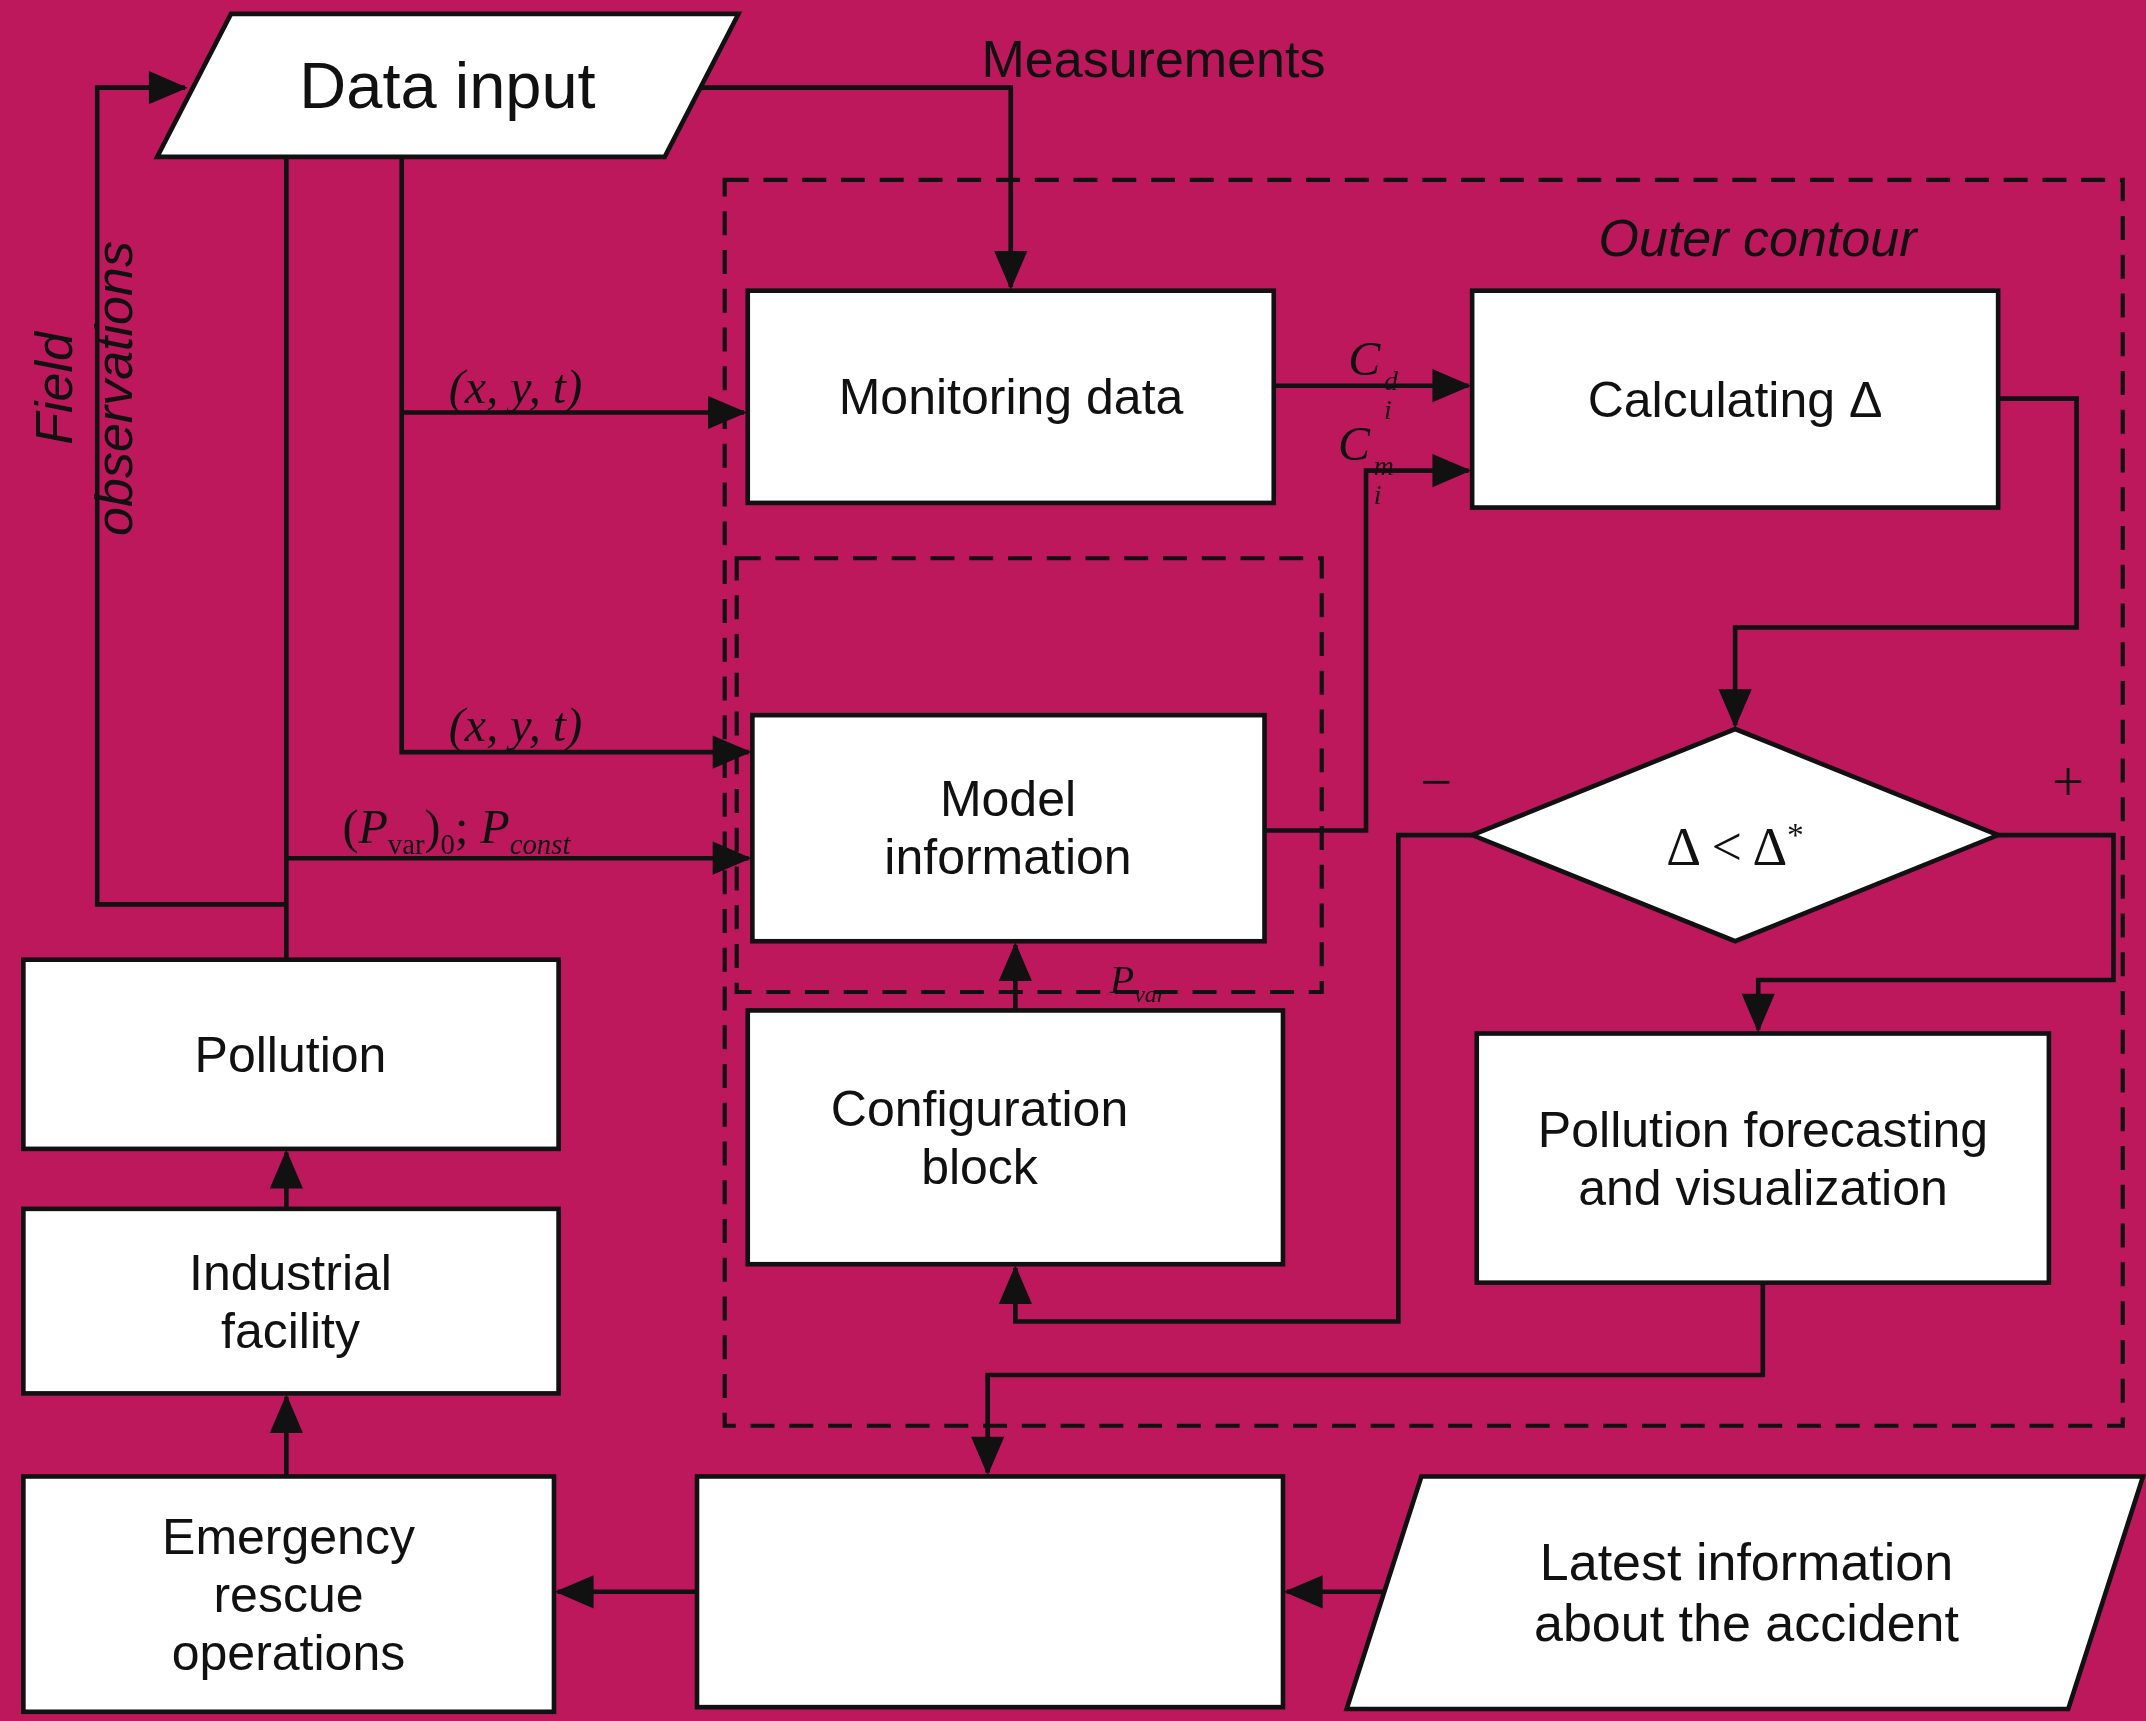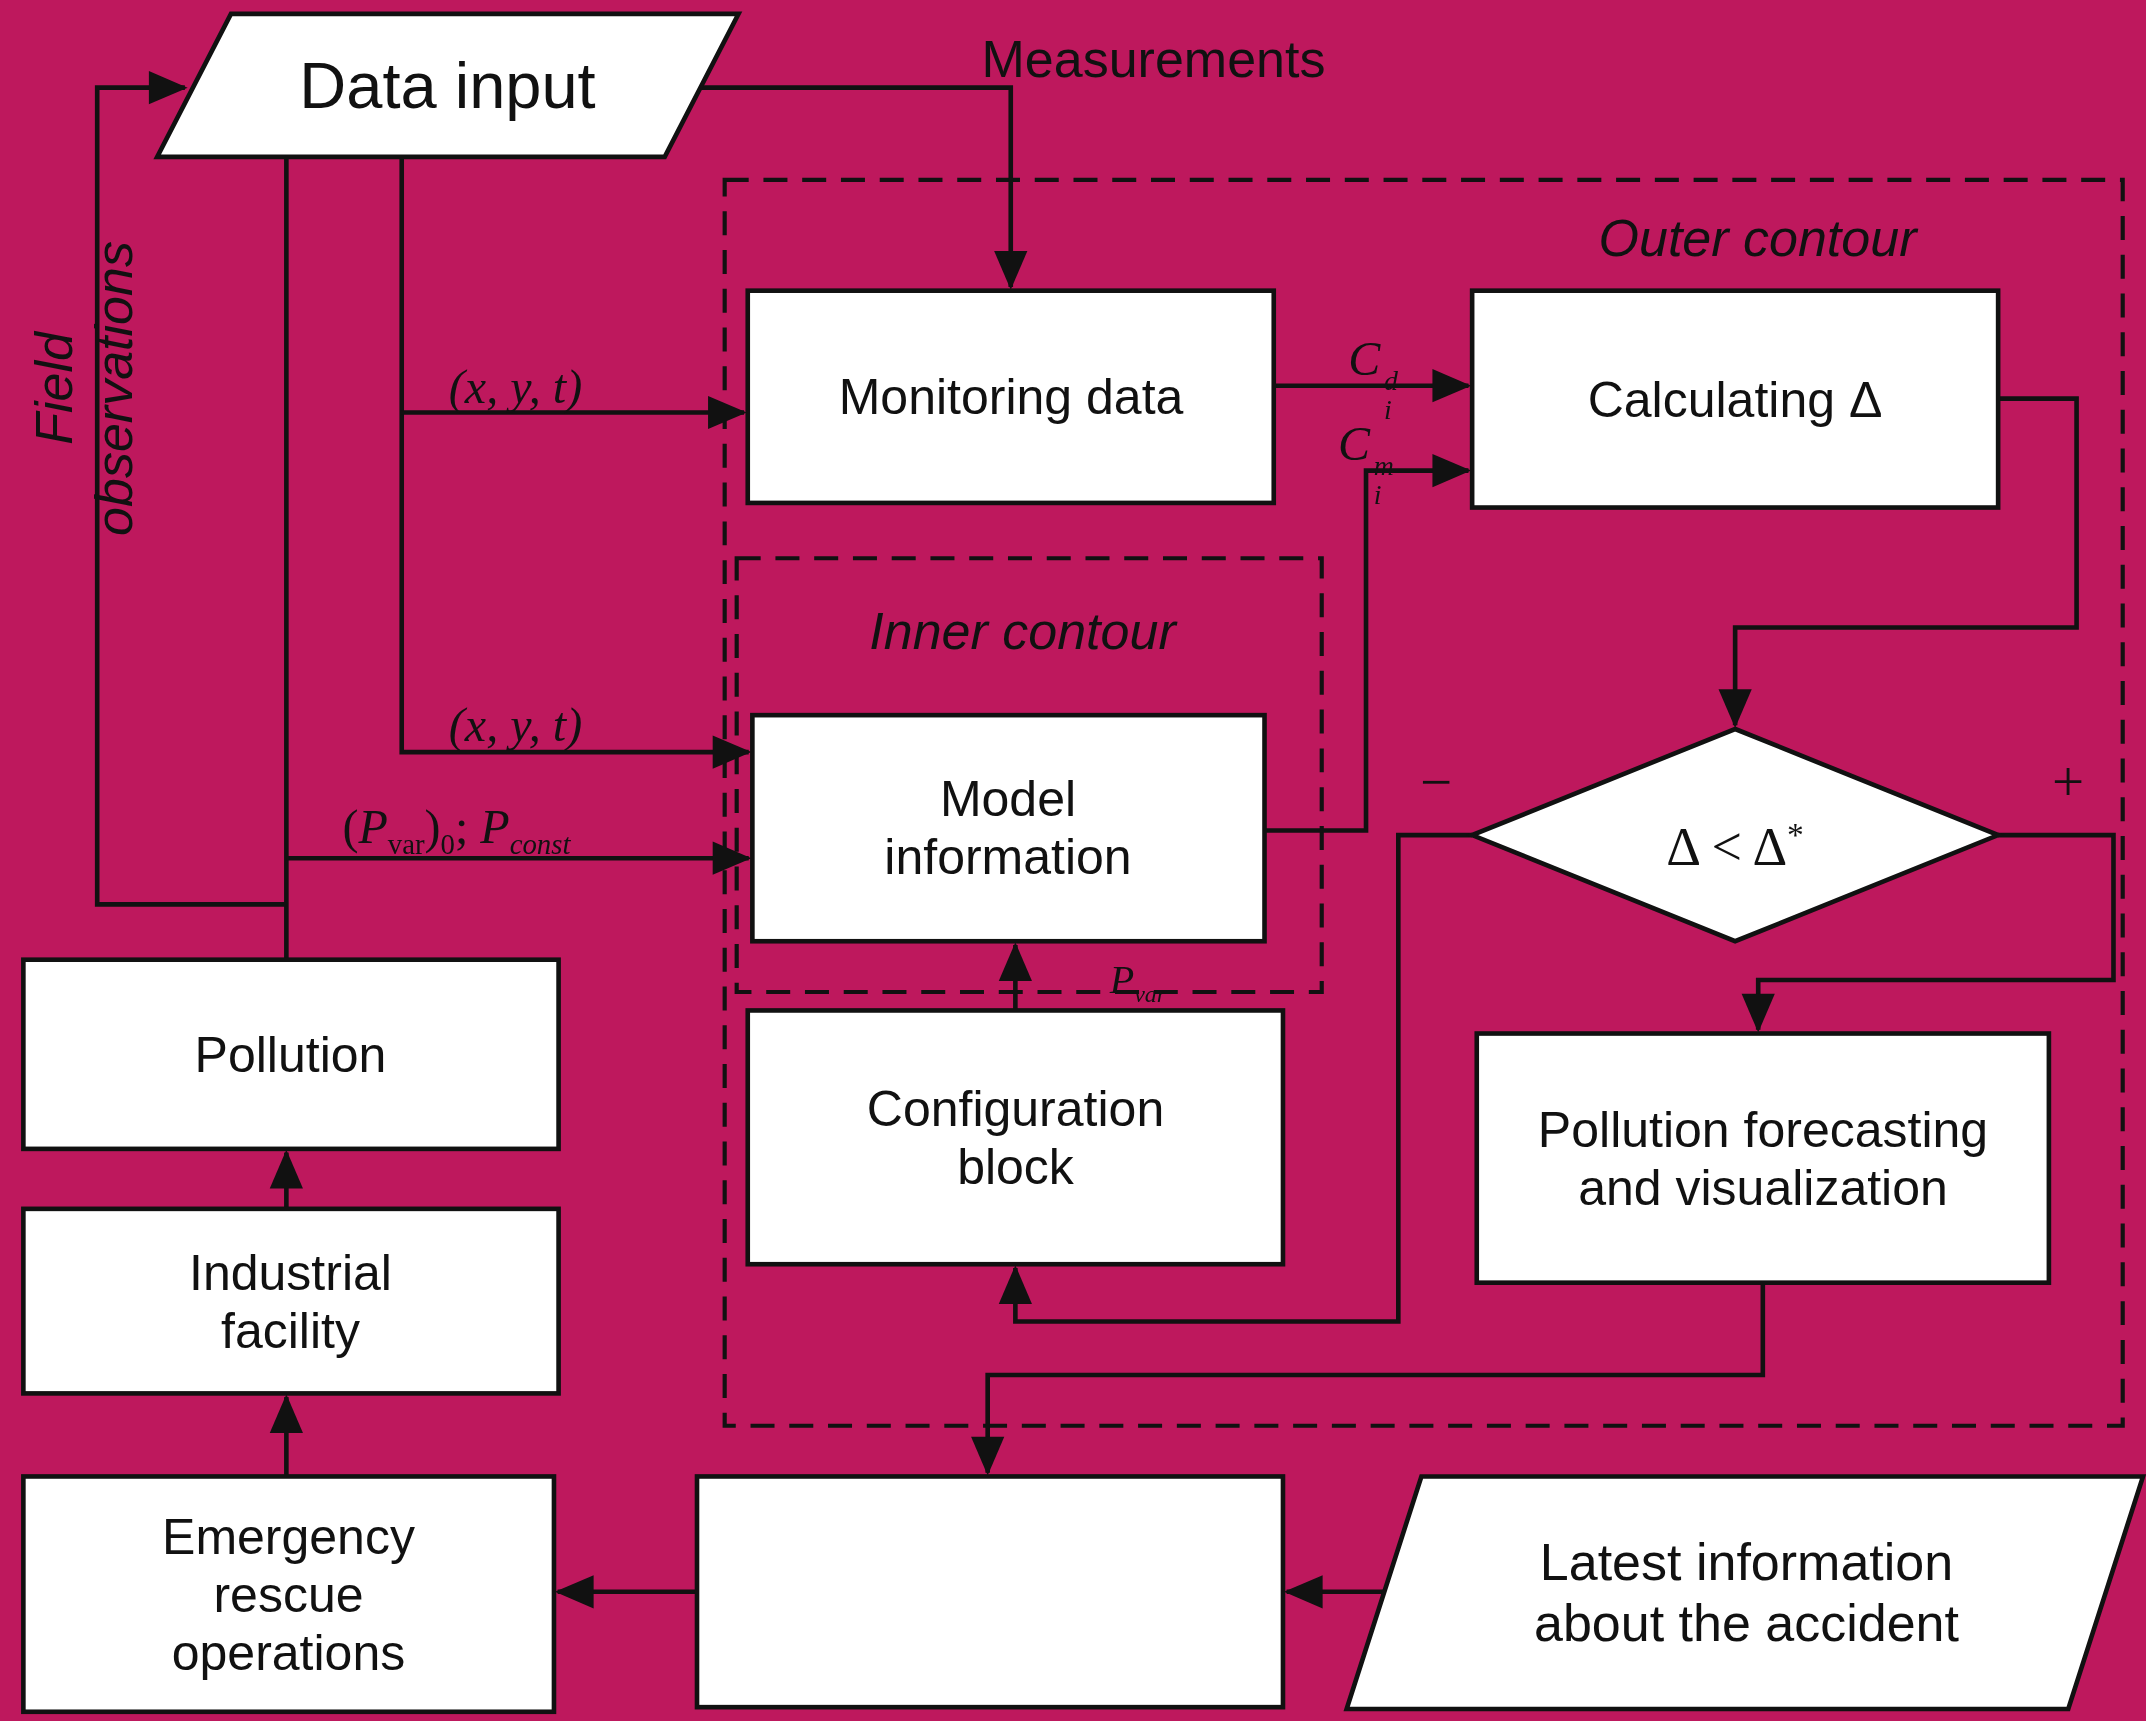--- a/index.html
+++ b/index.html
@@ -99,21 +99,21 @@
 
   <div class="lbl box-label big" style="left:157px; top:14px; width:581px; height:143px;">Data input</div>
 
   <div class="lbl box-label" style="left:748px; top:291px; width:526px; height:212px;">Monitoring data</div>
 
   <div class="lbl box-label" style="left:1472px; top:291px; width:526px; height:217px;">Calculating Δ</div>
 
   <div class="lbl box-label" style="left:752px; top:715px; width:512px; height:226px;">Model
 information</div>
 
-  <div class="lbl box-label" style="left:748px; top:1011px; width:535px; height:254px;text-align:center;">Configuration
+  <div class="lbl box-label" style="left:712px; top:1011px; width:535px; height:254px;text-align:center;">Configuration
 block</div>
 
   <div class="lbl box-label" style="left:1477px; top:1034px; width:572px; height:249px;">Pollution forecasting
 and visualization</div>
 
   <div class="lbl box-label" style="left:23px; top:960px; width:535px; height:189px;">Pollution</div>
 
   <div class="lbl box-label" style="left:23px; top:1209px; width:535px; height:185px;">Industrial
 facility</div>
 
@@ -122,21 +122,20 @@
 operations</div>
 
 
   <div class="lbl box-label" style="left:1346px; top:1477px; width:801px; height:231px; font-size:52px;">Latest information
 about the accident</div>
 
   <div class="lbl" style="left:941px; top:26px; width:425px; height:65px; font-size:52px;">Measurements</div>
 
   <div class="lbl it" style="left:1527px; top:205px; width:461px; height:65px; font-size:52px;">Outer contour</div>
 
-  <div class="lbl it" style="left:801px; top:598px; width:443px; height:65px; font-size:52px;">Inner contour</div>
 
   <div class="lbl it" style="left:-134px; top:326px; width:434px; height:125px; font-size:52px; transform:rotate(-90deg);">Field
 observations</div>
 
   <div class="lbl serif it" style="left:377px; top:356px; width:277px; height:61px; font-size:48px;">(x, y, t)</div>
 
   <div class="lbl serif it" style="left:377px; top:694px; width:277px; height:61px; font-size:48px;">(x, y, t)</div>
 
   <div class="lbl serif rich" style="left:249px; top:796px; width:415px; height:61px; font-size:48px; line-height:61px;">
     <span>(</span><span class="it">P</span><sub>var</sub><span>)</span><sub>0</sub><span>; </span><span class="it">P</span><sub class="it">const</sub>

